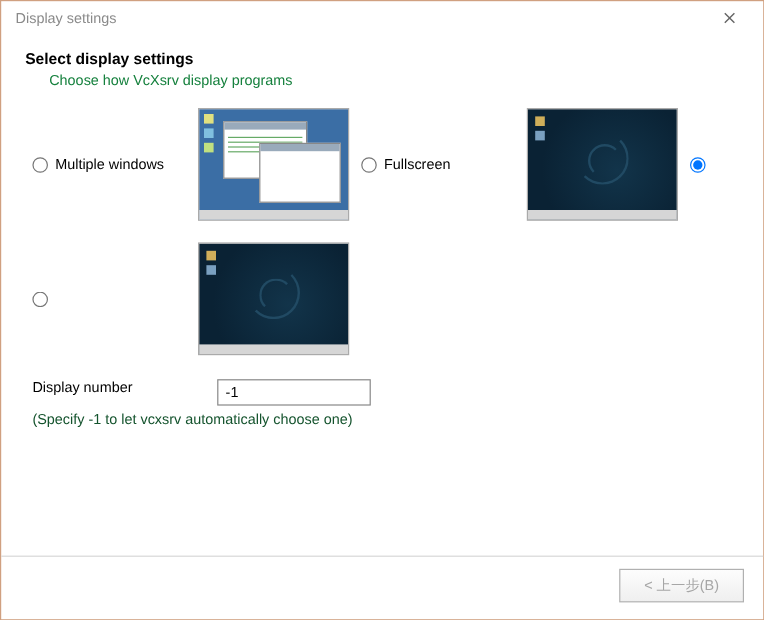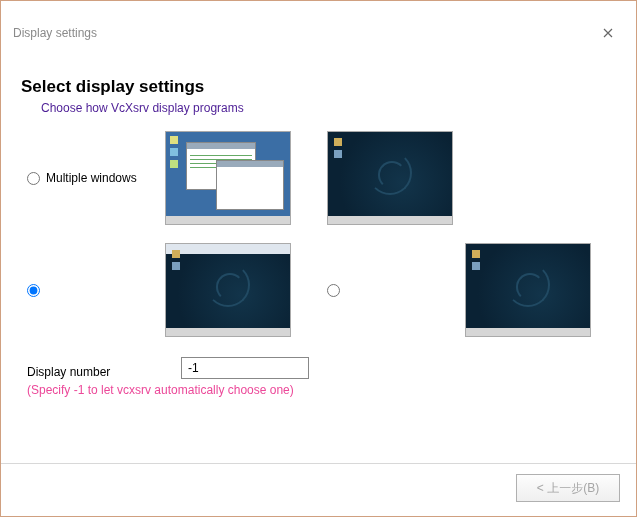--- a/index.html
+++ b/index.html
@@ -1,24 +1,24 @@
 <!DOCTYPE html>
 <html><head>
   <meta charset="utf-8">
   <style>
     * { box-sizing: border-box; margin: 0; padding: 0; }
     body { font-family: "Segoe UI", Tahoma, sans-serif; font-size: 12px; background: #fff; }
     .window { width: 637px; height: 517px; display: flex; flex-direction: column; border: 1px solid #d0a080; }
-    .titlebar { display: flex; align-items: center; justify-content: space-between; padding: 20px 10px; color: #8a8a8a; font-size: 12px; }
+    .titlebar { display: flex; align-items: center; justify-content: space-between; padding: 2px 10px; color: #8a8a8a; font-size: 12px; }
     .titlebar .title { padding-left: 2px; }
     .close { width: 36px; height: 24px; display: flex; align-items: center; justify-content: center; color: #666; cursor: pointer; }
     .content { flex: 1; padding: 12px 20px 6px 20px; }
-    .heading { font-weight: bold; font-size: 17px; margin-bottom: 4px; color: #000; }
-    .subheading { margin-left: 20px; margin-bottom: 16px; color: #4c1d95; }
-    .options-grid { display: grid; grid-template-columns: 1fr 1fr; row-gap: 18px; column-gap: 10px; margin-left: 6px; margin-bottom: 20px; }
+    .heading { font-weight: bold; font-size: 13px; margin-bottom: 4px; color: #000; }
+    .subheading { margin-left: 20px; margin-bottom: 16px; color: #15803d; }
+    .options-grid { display: grid; grid-template-columns: 1fr 1fr 1fr; row-gap: 18px; column-gap: 10px; margin-left: 6px; margin-bottom: 20px; }
     .option-cell { display: flex; align-items: center; gap: 8px; }
     .radio-wrap { display: flex; align-items: center; gap: 6px; width: 130px; }
     .radio-wrap input[type=radio] { width: 13px; height: 13px; cursor: pointer; }
     .radio-label { line-height: 14px; }
     .thumb { width: 126px; height: 94px; background: #0a3a5a; position: relative; flex-shrink: 0; border: 1px solid #aaa; }
     
     .thumb-multi { background: linear-gradient(#3b6ea5, #3b6ea5); }
     .thumb-multi .taskbar, .thumb-large .taskbar, .thumb-full .taskbar, .thumb-notitle .taskbar {
       position: absolute; left: 0; right: 0; bottom: 0; height: 8px; background: #d6d6d6;
     }
@@ -34,24 +34,24 @@
     .thumb-multi .w2::before { content: ""; position: absolute; left: 0; right: 0; top: 0; height: 6px; background: #9ab; }
     
     .thumb-dark { background: radial-gradient(circle at 60% 55%, #12344a 0%, #0a2234 70%); }
     .thumb-dark .swirl { position: absolute; left: 50%; top: 45%; width: 44px; height: 44px; border: 2px solid #214a63; border-radius: 50%; transform: translate(-50%, -50%); border-top-color: transparent; border-left-color: transparent; }
     .thumb-dark .swirl::after { content: ""; position: absolute; left: 8px; top: 8px; width: 24px; height: 24px; border: 2px solid #214a63; border-radius: 50%; border-bottom-color: transparent; border-right-color: transparent; }
     .thumb-dark .ico { position: absolute; width: 8px; height: 8px; }
     .thumb-dark .i1 { left: 6px; top: 6px; background: #cfae5a; }
     .thumb-dark .i2 { left: 6px; top: 18px; background: #7aa0c0; }
     .thumb-large .frame { position: absolute; inset: 0; border-top: 10px solid #dfe6ee; }
     .thumb-notitle .frame { position: absolute; inset: 0; }
-    .dn-row { display: flex; align-items: flex-end; gap: 10px; margin-left: 6px; margin-bottom: 4px; }
+    .dn-row { display: flex; align-items: flex-start; gap: 10px; margin-left: 6px; margin-bottom: 4px; }
     .dn-label { width: 144px; }
     .dn-input { width: 128px; height: 22px; border: 1px solid #888; padding: 2px 6px; font-family: inherit; font-size: 12px; }
-    .dn-hint { margin-left: 6px; color: #ec4899; }
+    .dn-hint { margin-left: 6px; color: #14532d; }
     .footer { display: flex; justify-content: flex-end; padding: 10px 16px 14px; border-top: 1px solid #d8d8d8; margin-top: auto; }
     .btn { min-width: 104px; height: 28px; border: 1px solid #b0b0b0; background: linear-gradient(#fdfdfd, #efefef); cursor: pointer; font-family: inherit; font-size: 12px; padding: 0 10px; }
     .btn:disabled { color: #a6a6a6; cursor: default; }
   </style>
 </head>
 <body>
 
 <div class="window">
 
   <div class="titlebar">
@@ -83,20 +83,24 @@
               <span class="ln" style="top:16px"></span>
               <span class="ln" style="top:20px"></span>
               <span class="ln" style="top:24px"></span>
             </div>
           <div class="win w2"></div>
           <div class="taskbar"></div>
         </div>
       </div>
 
       <div class="option-cell">
+        <label class="radio-wrap">
+          <input type="radio" name="disp" style="">
+          <span class="radio-label">Fullscreen</span>
+        </label>
         <div class="thumb thumb-dark thumb-full">
           <span class="ico i1"></span>
             <span class="ico i2"></span>
           <div class="swirl"></div>
           <div class="taskbar"></div>
         </div>
       </div>
 
       <div class="option-cell">
         <label class="radio-wrap">

